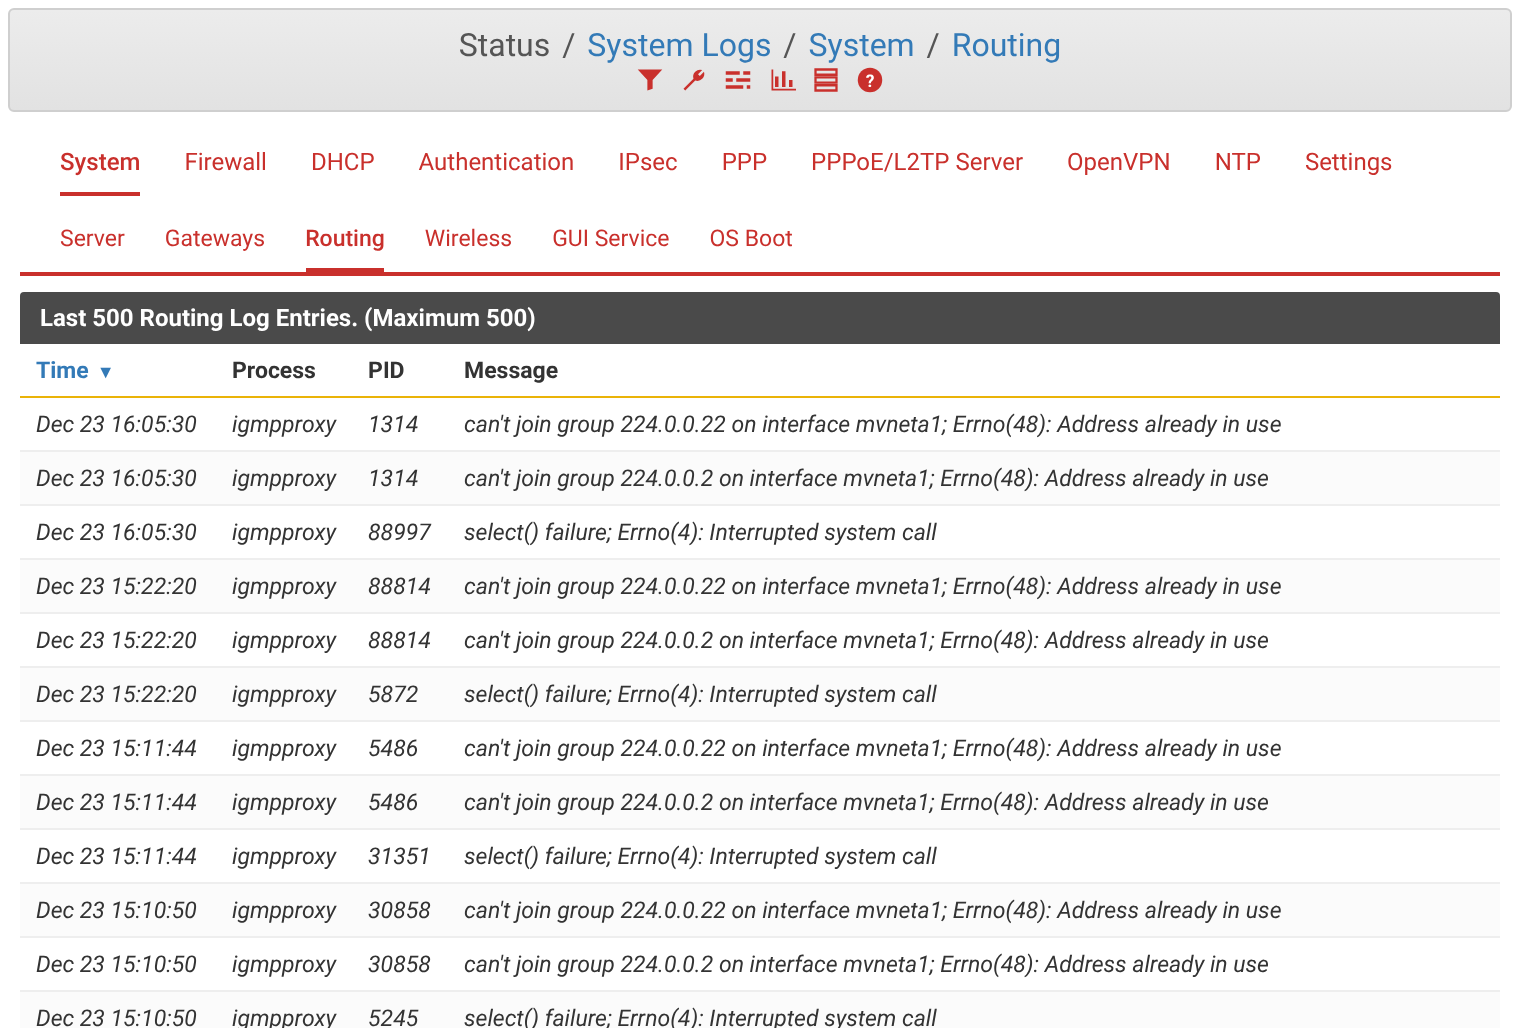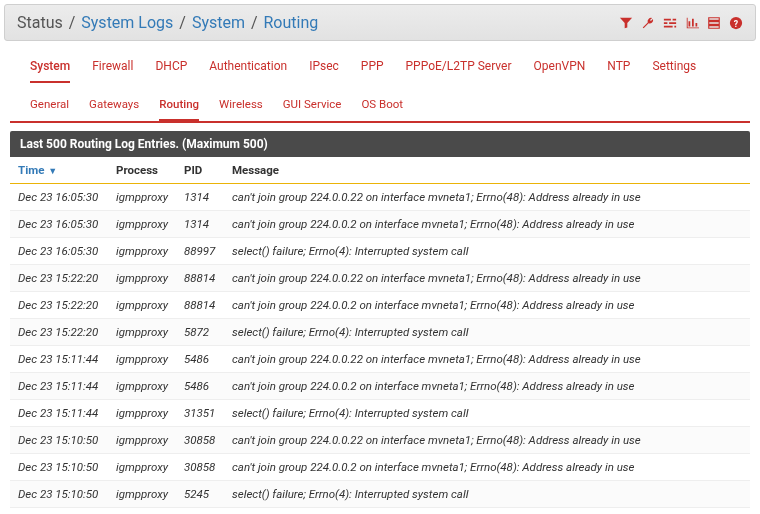--- a/index.html
+++ b/index.html
@@ -7,20 +7,21 @@
 
 .breadcrumb-bar {
   background: linear-gradient(#ececec, #e2e2e2);
   border: 1px solid #cfcfcf;
   border-radius: 3px;
   margin: 4px;
   padding: 8px 12px;
   display: flex;
   align-items: center;
   justify-content: space-between;
+  flex-direction: column;
 }
 .breadcrumb { font-size: 16px; }
 .breadcrumb .crumb { color: #337ab7; cursor: pointer; }
 .breadcrumb .crumb.current { color: #337ab7; }
 .breadcrumb .sep { color: #555; margin: 0 2px; }
 .breadcrumb .status-label { color: #555; }
 
 .toolbar-icons { display: flex; gap: 8px; align-items: center; color: #c9302c; }
 .toolbar-icons span, .toolbar-icons svg { cursor: pointer; }
 
@@ -116,21 +117,21 @@
     <span class="tab">DHCP</span>
     <span class="tab">Authentication</span>
     <span class="tab">IPsec</span>
     <span class="tab">PPP</span>
     <span class="tab">PPPoE/L2TP Server</span>
     <span class="tab">OpenVPN</span>
     <span class="tab">NTP</span>
     <span class="tab">Settings</span>
   </div>
 <div class="subtabs" id="secondary-tabs">
-    <span class="tab">General</span>
+    <span class="tab">Server</span>
     <span class="tab">Gateways</span>
     <span class="tab active">Routing</span>
     <span class="tab">Wireless</span>
     <span class="tab">GUI Service</span>
     <span class="tab">OS Boot</span>
   </div>
 <hr class="divider">
 
 <div class="panel-header">Last 500 Routing Log Entries. (Maximum 500)</div>
 

